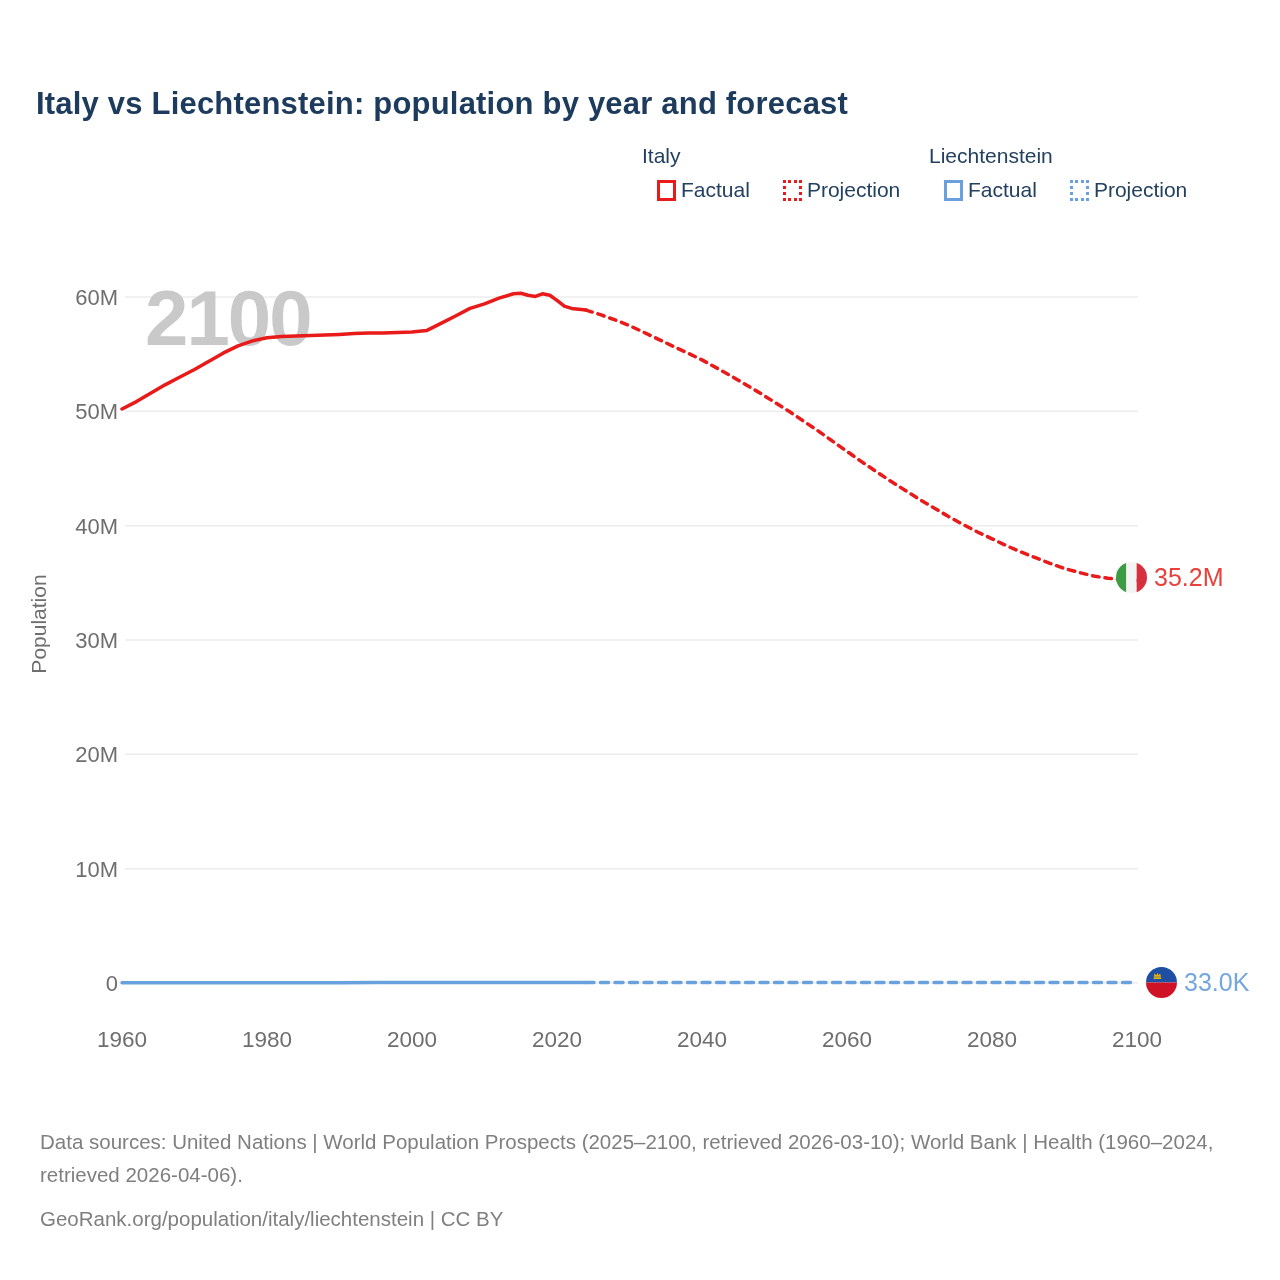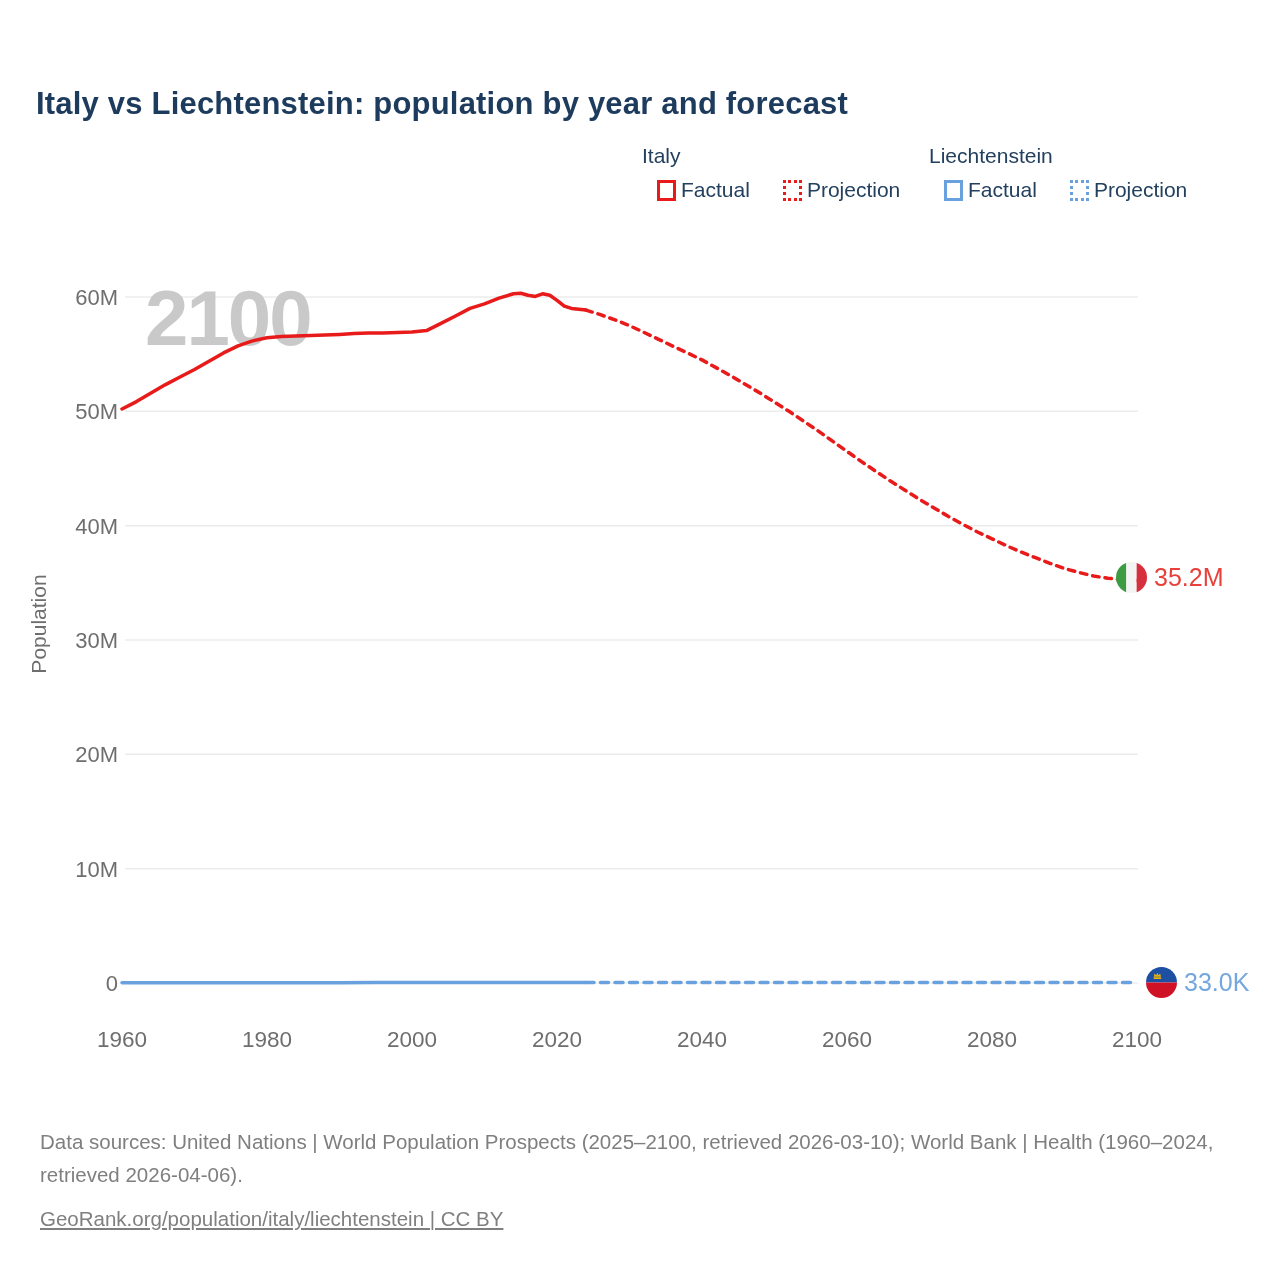--- a/index.html
+++ b/index.html
@@ -27,21 +27,21 @@
   #plot{position:absolute;left:0;top:0;z-index:1;}
   .end-label{position:absolute;z-index:2;display:flex;align-items:center;gap:7px;}
   .end-label.italy{left:1116px;top:562px;text-align:right;}
   .end-label.liech{left:1146px;top:967px;}
   .end-label .val{font-size:25px;}
   .end-label.italy .val{color:#e8403a;}
   .end-label.liech .val{color:#74a7de;}
   .flag-icon{display:block;}
   .footer{position:absolute;left:40px;top:1091px;width:1180px;z-index:2;margin-top:34px;}
   .footer p{margin:0;font-size:20.5px;line-height:33px;color:#7f7f7f;}
-  .footer p + p{margin-top:11px;text-decoration:underline;}
+  .footer p + p{margin-top:11px;}
 </style>
 </head>
 <body>
 
 <h1 class="title">Italy vs Liechtenstein: population by year and forecast</h1>
 
 <div class="legend">
   <div class="legend-group italy">
     <p class="legend-title">Italy</p>
     <div class="legend-row">

